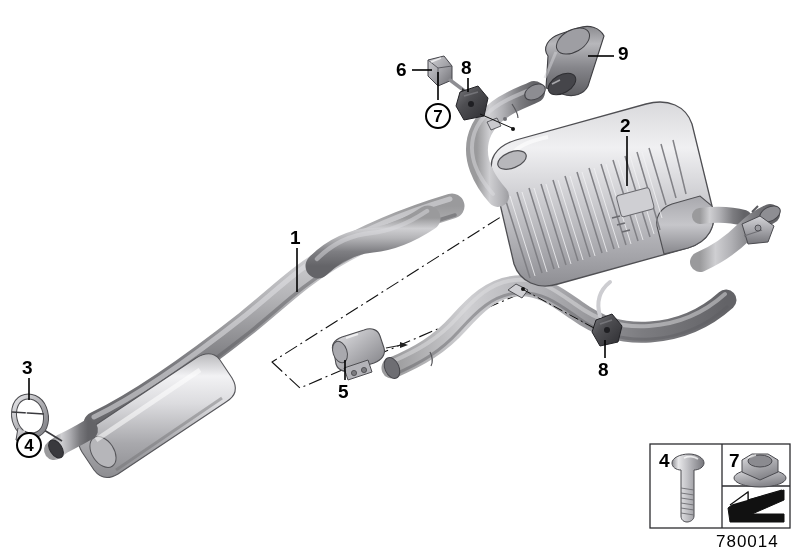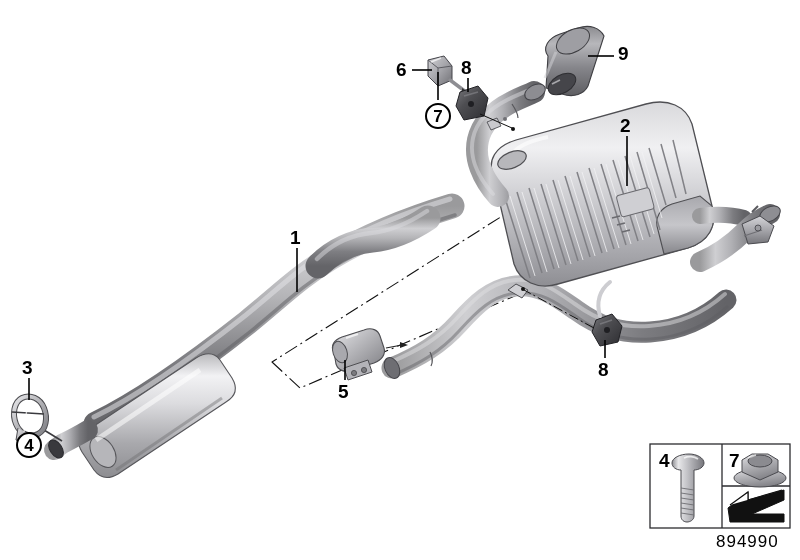--- a/index.html
+++ b/index.html
@@ -351,15 +351,15 @@
   <div class="callout" style="left:338px;top:382px;">5</div>
   <div class="callout" style="left:396px;top:60px;">6</div>
   <div class="callout circled" style="left:425px;top:103px;">7</div>
   <div class="callout" style="left:461px;top:58px;">8</div>
   <div class="callout" style="left:598px;top:360px;">8</div>
   <div class="callout" style="left:618px;top:44px;">9</div>
 
   <div class="legend-num" style="left:659px;top:450px;">4</div>
   <div class="legend-num" style="left:729px;top:450px;">7</div>
 
-  <div class="partnum" style="left:716px;top:532px;">894990</div>
+  <div class="partnum" style="left:716px;top:532px;">780014</div>
 
 </div>
 
 </body></html>

